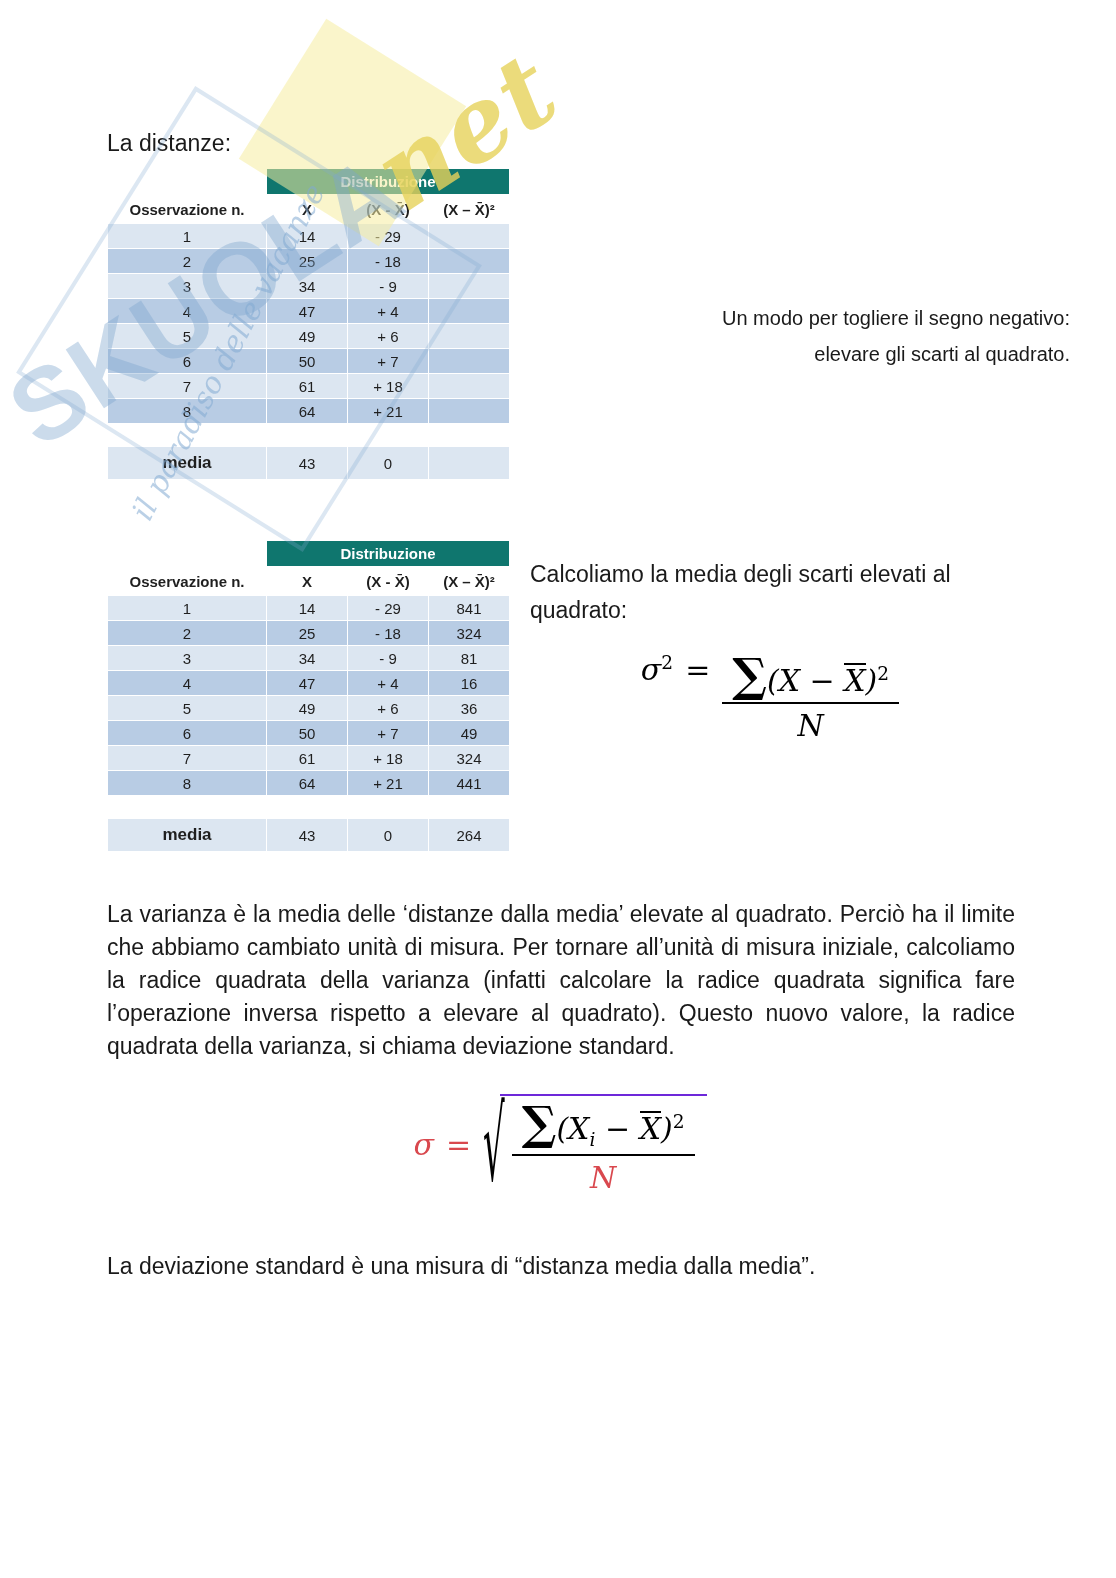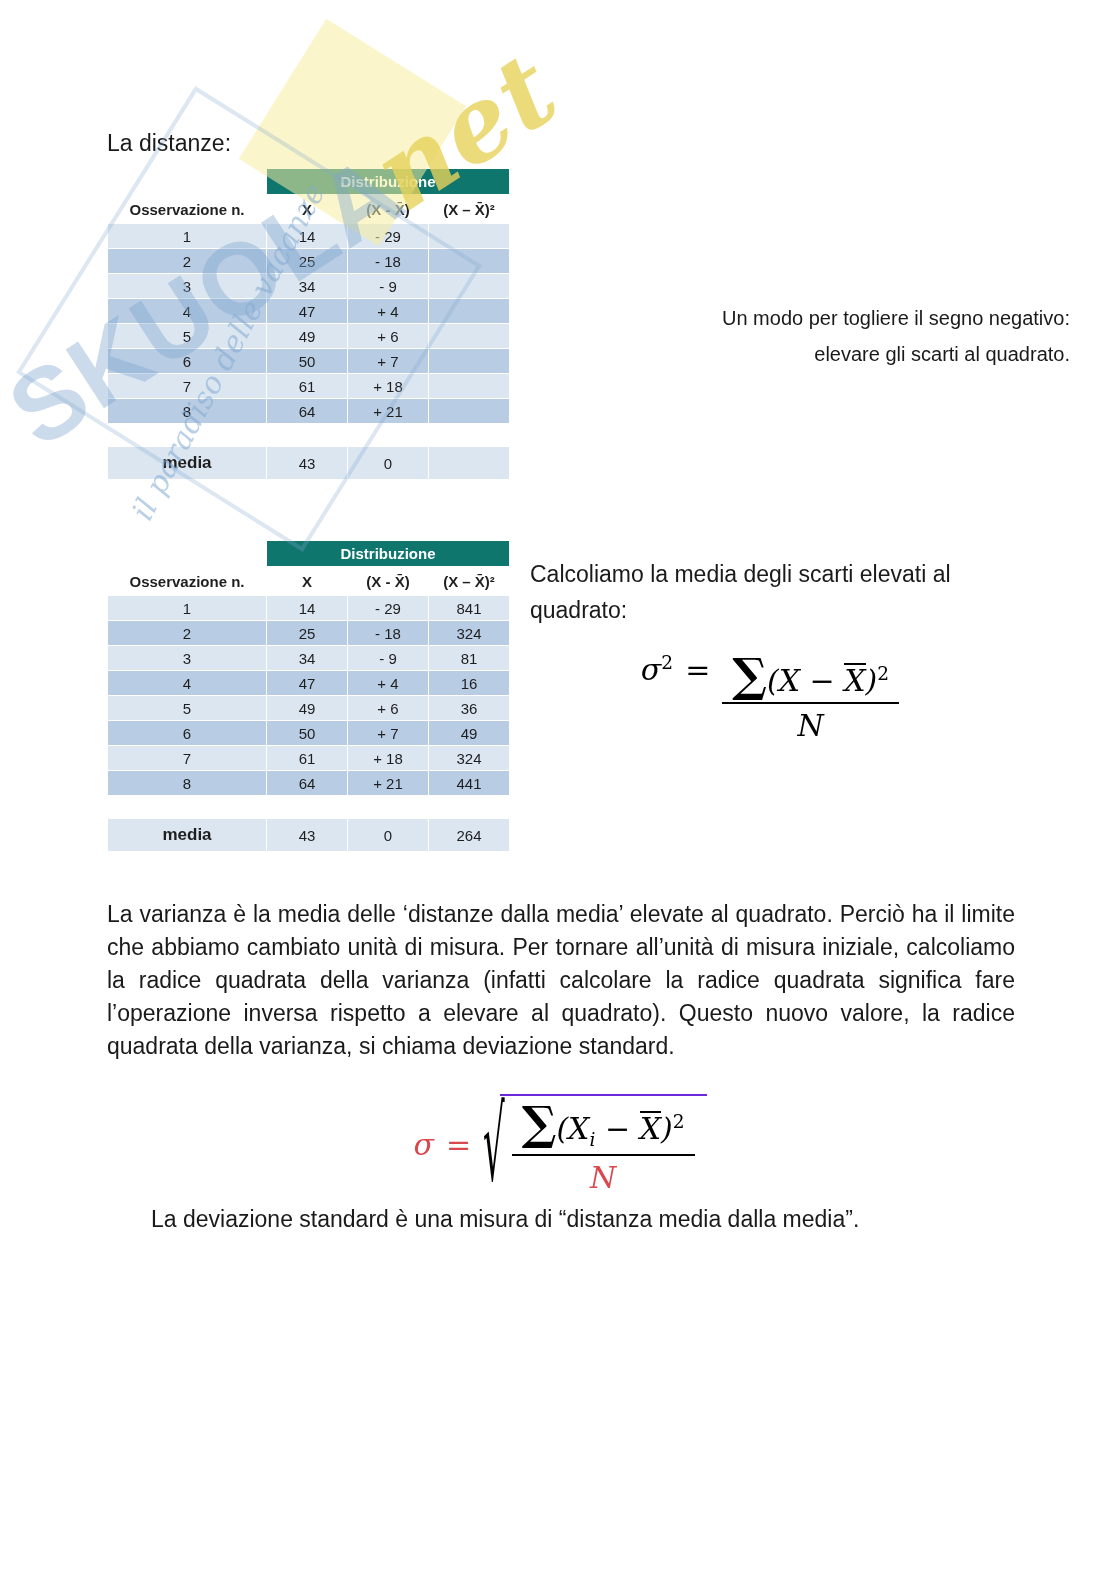--- a/index.html
+++ b/index.html
@@ -25,21 +25,21 @@
     color:rgba(130,170,210,.55);white-space:nowrap;font-family:"DejaVu Serif",serif;}
 
   
   .intro{position:absolute;left:107px;top:130px;font-size:23px;}
   .note1{position:absolute;left:540px;top:300px;width:530px;text-align:right;
     font-size:20px;line-height:36px;}
   .calc-note{position:absolute;left:530px;top:556px;width:470px;font-size:23px;line-height:36px;}
   .scarto{position:absolute;left:530px;top:776px;width:520px;font-size:23px;line-height:36px;}
   .section{position:absolute;left:107px;top:898px;width:908px;font-size:23px;line-height:33px;}
   .section .paragraph{text-align:justify;}
-  .final{position:absolute;left:107px;top:1206px;font-size:23px;margin-left:44px;}
+  .final{position:absolute;left:107px;top:1253px;font-size:23px;}
 
   
   .table-wrap1{position:absolute;left:107px;top:168px;z-index:1;}
   .table-wrap2{position:absolute;left:107px;top:540px;z-index:1;}
   table.dist{border-collapse:collapse;font-size:15px;color:#1f1f1f;}
   table.dist th,table.dist td{
     border:1px solid #ffffff;text-align:center;padding:2px 4px;height:20px;
   }
   table.dist th:first-child,table.dist td:first-child{width:150px;}
   table.dist th,table.dist td{width:72px;}

